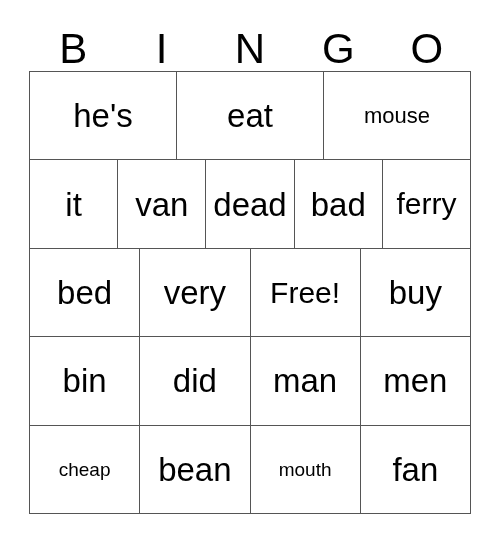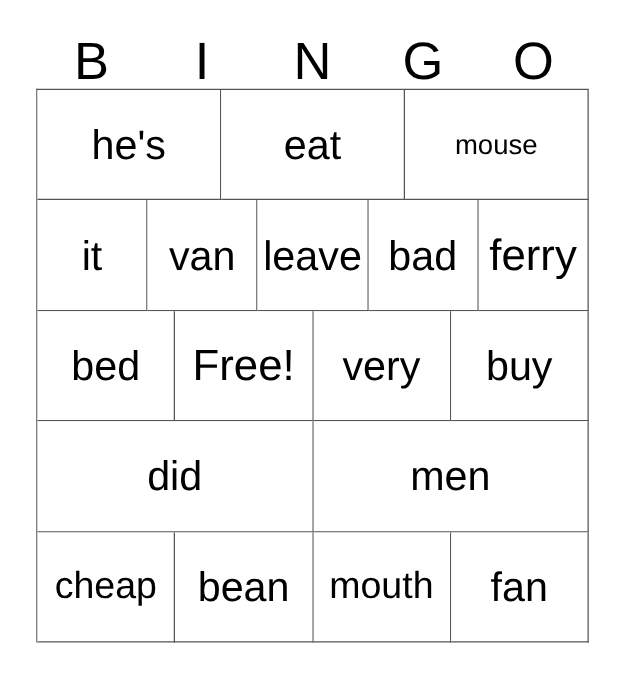--- a/index.html
+++ b/index.html
@@ -81,22 +81,22 @@
     text-align: center;
     white-space: nowrap;
     line-height: 1;
     font-weight: 400;
     color: #000000;
     user-select: none;
   }
 
   
   .fs-full  { font-size: 33px; }
-  .fs-wide  { font-size: 35px; }
-  .fs-med   { font-size: 30px; }
+  .fs-wide  { font-size: 30px; }
+  .fs-med   { font-size: 19px; }
   .fs-small { font-size: 22px; }
 </style>
 </head>
 <body>
 
 <div id="bingo-card">
 
   <div id="header-row">
     <div class="header-letter">B</div>
     <div class="header-letter">I</div>
@@ -120,48 +120,54 @@
     </div>
 
     <div class="grid-row">
       <div class="grid-cell">
           <span class="cell-text fs-full">it</span>
         </div>
       <div class="grid-cell">
           <span class="cell-text fs-full">van</span>
         </div>
       <div class="grid-cell">
-          <span class="cell-text fs-full">leave</span>
+          <span class="cell-text fs-full">dead</span>
         </div>
       <div class="grid-cell">
           <span class="cell-text fs-full">bad</span>
         </div>
       <div class="grid-cell">
           <span class="cell-text fs-wide">ferry</span>
         </div>
     </div>
 
     <div class="grid-row">
       <div class="grid-cell">
           <span class="cell-text fs-full">bed</span>
         </div>
       <div class="grid-cell">
-          <span class="cell-text fs-wide">Free!</span>
+          <span class="cell-text fs-full">very</span>
         </div>
       <div class="grid-cell">
-          <span class="cell-text fs-full">very</span>
+          <span class="cell-text fs-wide">Free!</span>
         </div>
       <div class="grid-cell">
           <span class="cell-text fs-full">buy</span>
         </div>
     </div>
 
     <div class="grid-row">
       <div class="grid-cell">
+          <span class="cell-text fs-full">bin</span>
+        </div>
+      <div class="grid-cell">
           <span class="cell-text fs-full">did</span>
+        </div>
+      <div class="grid-cell">
+          <span class="cell-text fs-full">man</span>
         </div>
       <div class="grid-cell">
           <span class="cell-text fs-full">men</span>
         </div>
     </div>
 
     <div class="grid-row">
       <div class="grid-cell">
           <span class="cell-text fs-med">cheap</span>
         </div>

